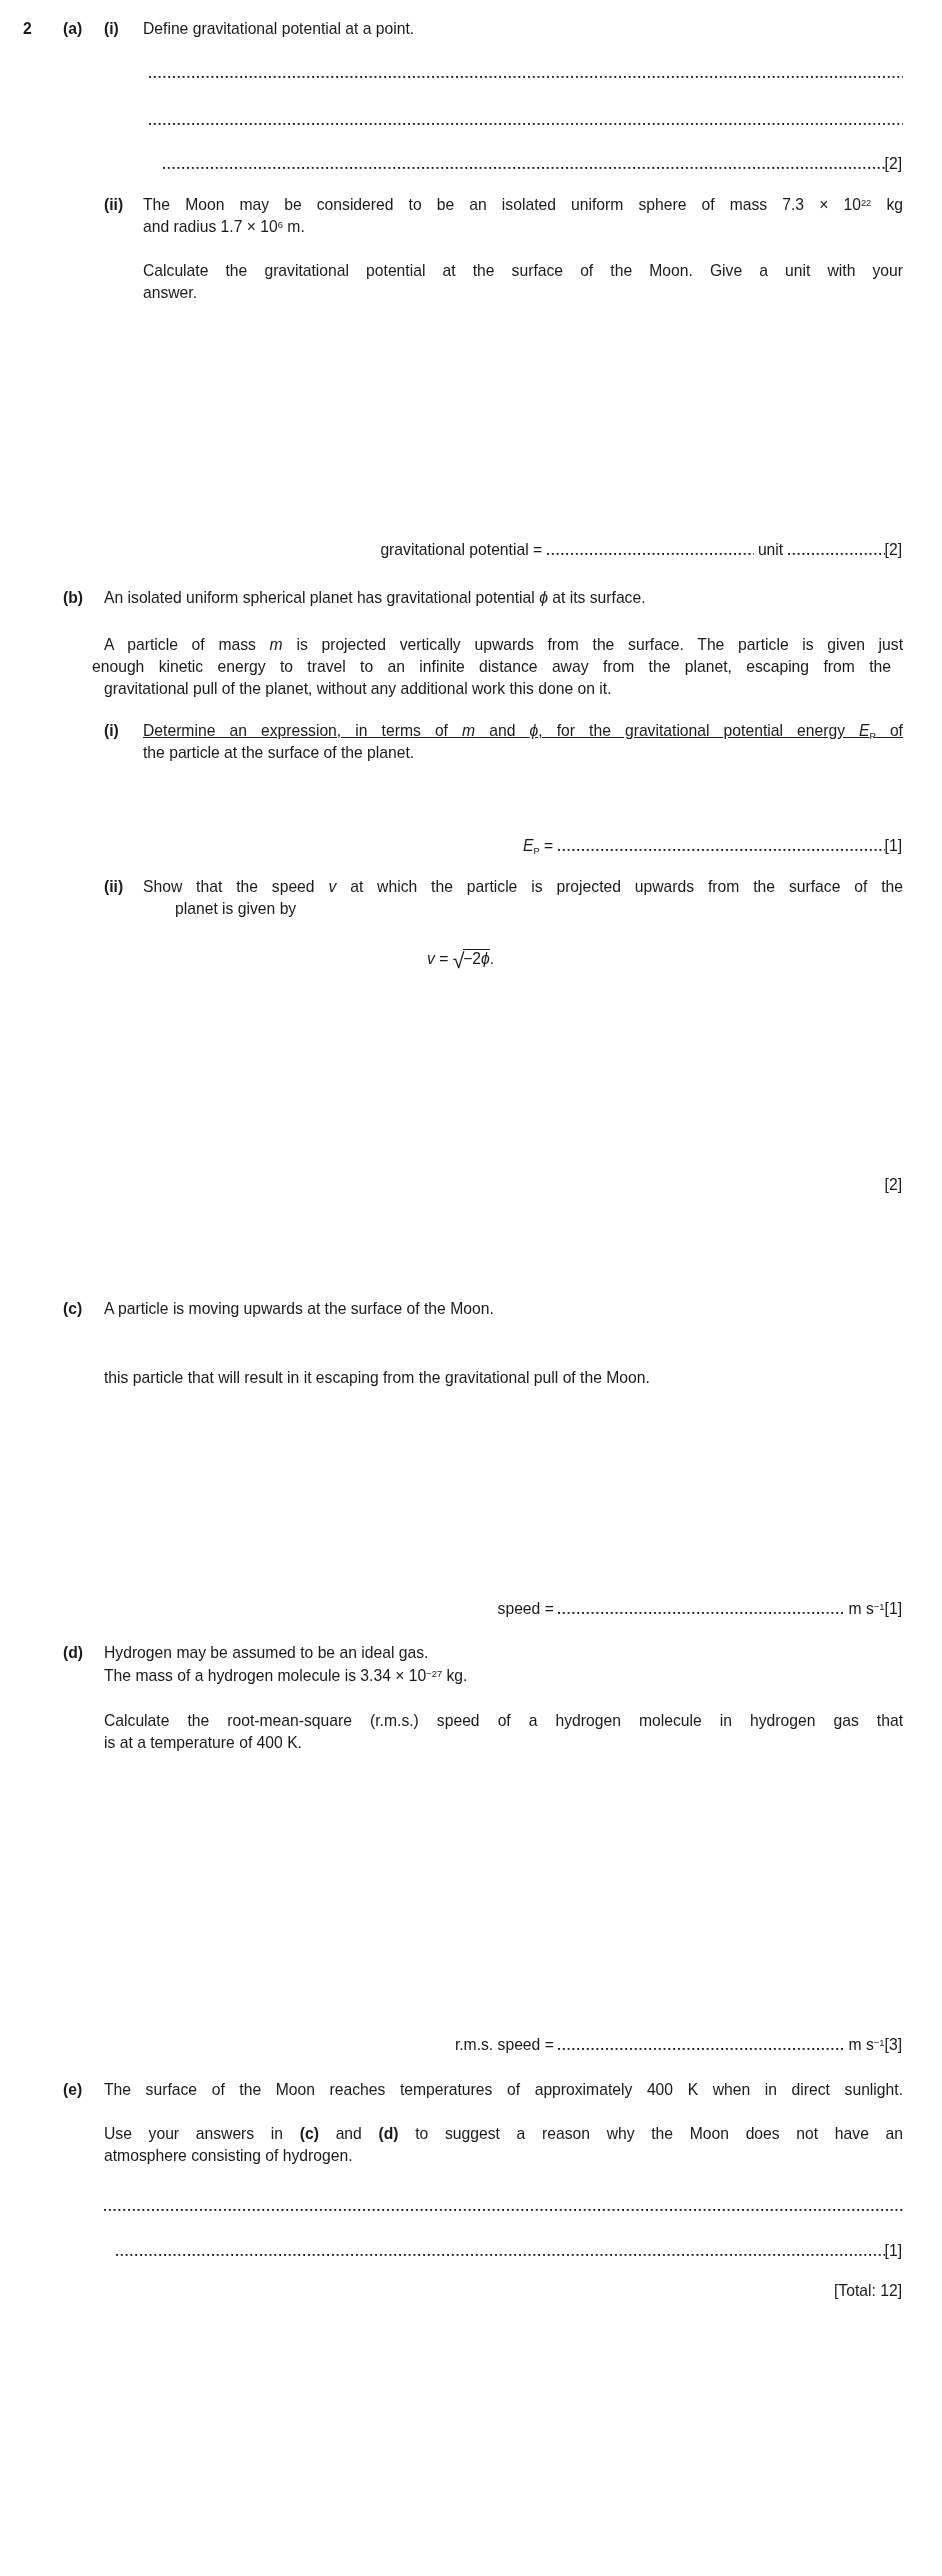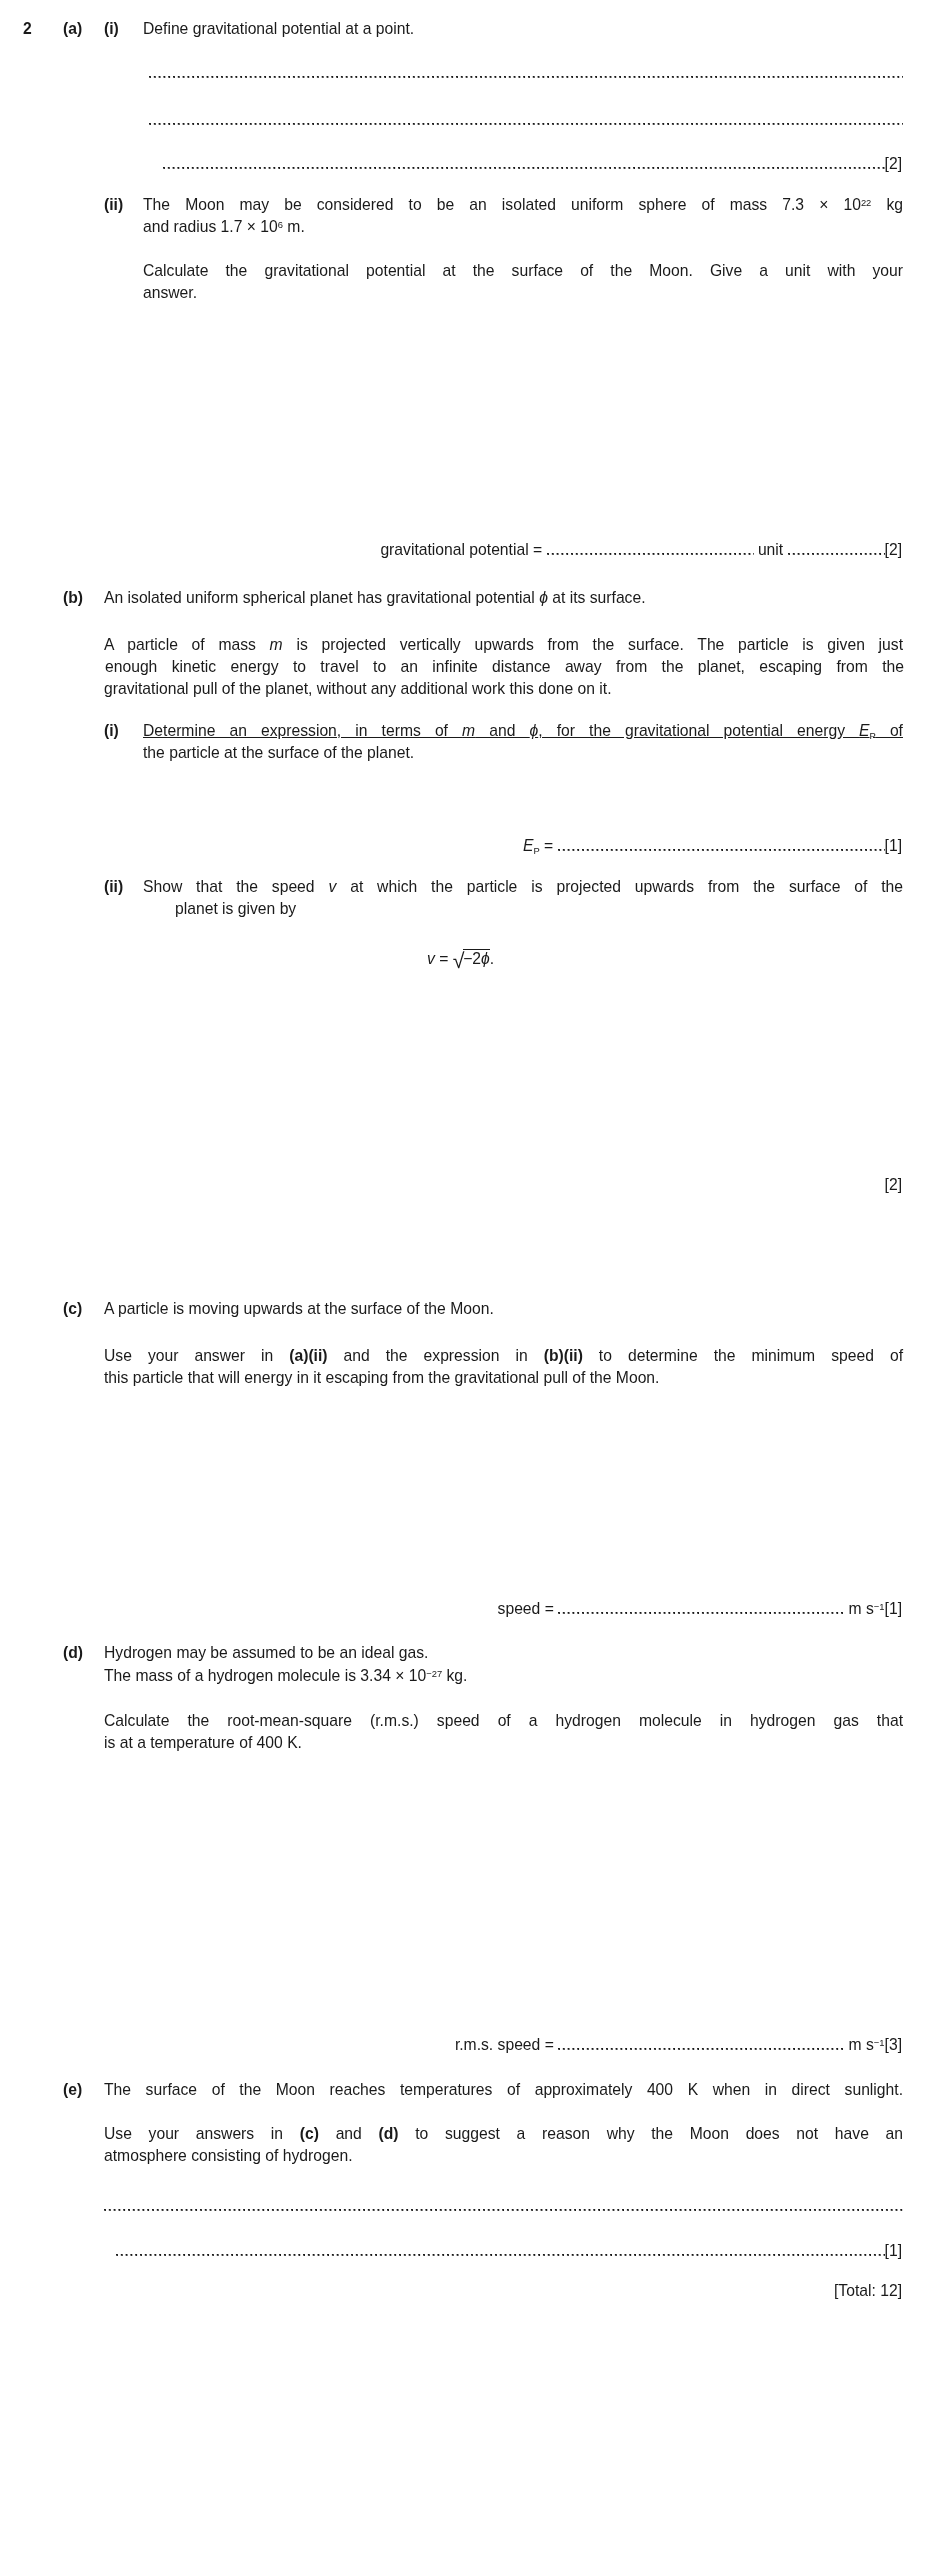--- a/index.html
+++ b/index.html
@@ -46,40 +46,39 @@
   <div class="ln j" style="top:194px;left:143px;width:760px;"><span>The Moon may be considered to be an isolated uniform sphere of mass 7.3 × 10</span><sup>22</sup><span> kg</span></div>
   <div class="ln" style="top:216px;left:143px;"><span>and radius 1.7 × 10</span><sup>6</sup><span> m.</span></div>
   <div class="ln j" style="top:260px;left:143px;width:760px;">Calculate the gravitational potential at the surface of the Moon. Give a unit with your</div>
   <div class="ln" style="top:282px;left:143px;">answer.</div>
 
   <div class="ln" style="top:539px;right:40px;"><span>gravitational potential = </span><span class="dots" style="width: 207px;"></span><span> unit </span><span class="dots" style="width: 97px;"></span><span>[2]</span></div>
 
   <div class="ln lbl" style="top:587px;left:63px;">(b)</div>
   <div class="ln" style="top:587px;left:104px;"><span>An isolated uniform spherical planet has gravitational potential </span><span class="i">ϕ</span><span> at its surface.</span></div>
   <div class="ln j" style="top:634px;left:104px;width:799px;"><span>A particle of mass </span><span class="i">m</span><span> is projected vertically upwards from the surface. The particle is given just</span></div>
-  <div class="ln j" style="top:656px;left:105px;width:799px;">enough kinetic energy to travel to an infinite distance away from the planet, escaping from the</div>
+  <div class="ln j" style="top:656px;left:92px;width:799px;">enough kinetic energy to travel to an infinite distance away from the planet, escaping from the</div>
   <div class="ln" style="top:678px;left:104px;">gravitational pull of the planet, without any additional work this done on it.</div>
 
   <div class="ln lbl" style="top:720px;left:104px;">(i)</div>
   <div class="ln j" style="top:720px;left:143px;width:760px;text-decoration:underline;"><span>Determine an expression, in terms of </span><span class="i">m</span><span> and </span><span class="i">ϕ</span><span>, for the gravitational potential energy </span><span class="i">E</span><sub>P</sub><span> of</span></div>
   <div class="ln" style="top:742px;left:143px;">the particle at the surface of the planet.</div>
   <div class="ln" style="top:835px;right:40px;"><span class="i">E</span><sub>P</sub><span> = </span><span class="dots" style="width: 327px;"></span><span>[1]</span></div>
 
   <div class="ln lbl" style="top:876px;left:104px;">(ii)</div>
   <div class="ln j" style="top:876px;left:143px;width:760px;"><span>Show that the speed </span><span class="i">v</span><span> at which the particle is projected upwards from the surface of the</span></div>
   <div class="ln" style="top:898px;left:143px;margin-left:32px;">planet is given by</div>
 
   <div class="ln" style="top:948px;left:415px;margin-left:12px;"><span class="i">v</span><span> = </span><span class="radsign">√</span><span class="over">−2</span><span class="i over">ϕ</span><span>.</span></div>
 
   <div class="ln" style="top:1174px;right:40px;">[2]</div>
 
   <div class="ln lbl" style="top:1298px;left:63px;">(c)</div>
   <div class="ln" style="top:1298px;left:104px;">A particle is moving upwards at the surface of the Moon.</div>
-  <div class="ln j" style="top:1345px;left:104px;width:799px;"><span>Use your answer in </span><span class="b">(a)(ii)</span><span> and the expression in </span><span class="b">(b)(ii)</span><span> to determine the minimum speed of</span></div>
-  <div class="ln" style="top:1367px;left:104px;">this particle that will energy in it escaping from the gravitational pull of the Moon.</div>
+  <div class="ln" style="top:1367px;left:104px;">this particle that will result in it escaping from the gravitational pull of the Moon.</div>
   <div class="ln" style="top:1598px;right:40px;margin-left:44px;"><span>speed = </span><span class="dots" style="width: 286px;"></span><span> m s</span><sup>−1</sup><span>[1]</span></div>
 
   <div class="ln lbl" style="top:1642px;left:63px;">(d)</div>
   <div class="ln" style="top:1642px;left:104px;">Hydrogen may be assumed to be an ideal gas.</div>
   <div class="ln" style="top:1665px;left:104px;"><span>The mass of a hydrogen molecule is 3.34 × 10</span><sup>−27</sup><span> kg.</span></div>
   <div class="ln j" style="top:1710px;left:104px;width:799px;">Calculate the root-mean-square (r.m.s.) speed of a hydrogen molecule in hydrogen gas that</div>
   <div class="ln" style="top:1732px;left:104px;">is at a temperature of 400 K.</div>
   <div class="ln" style="top:2034px;right:40px;"><span>r.m.s. speed = </span><span class="dots" style="width: 286px;"></span><span> m s</span><sup>−1</sup><span>[3]</span></div>
 
   <div class="ln lbl" style="top:2079px;left:63px;">(e)</div>

